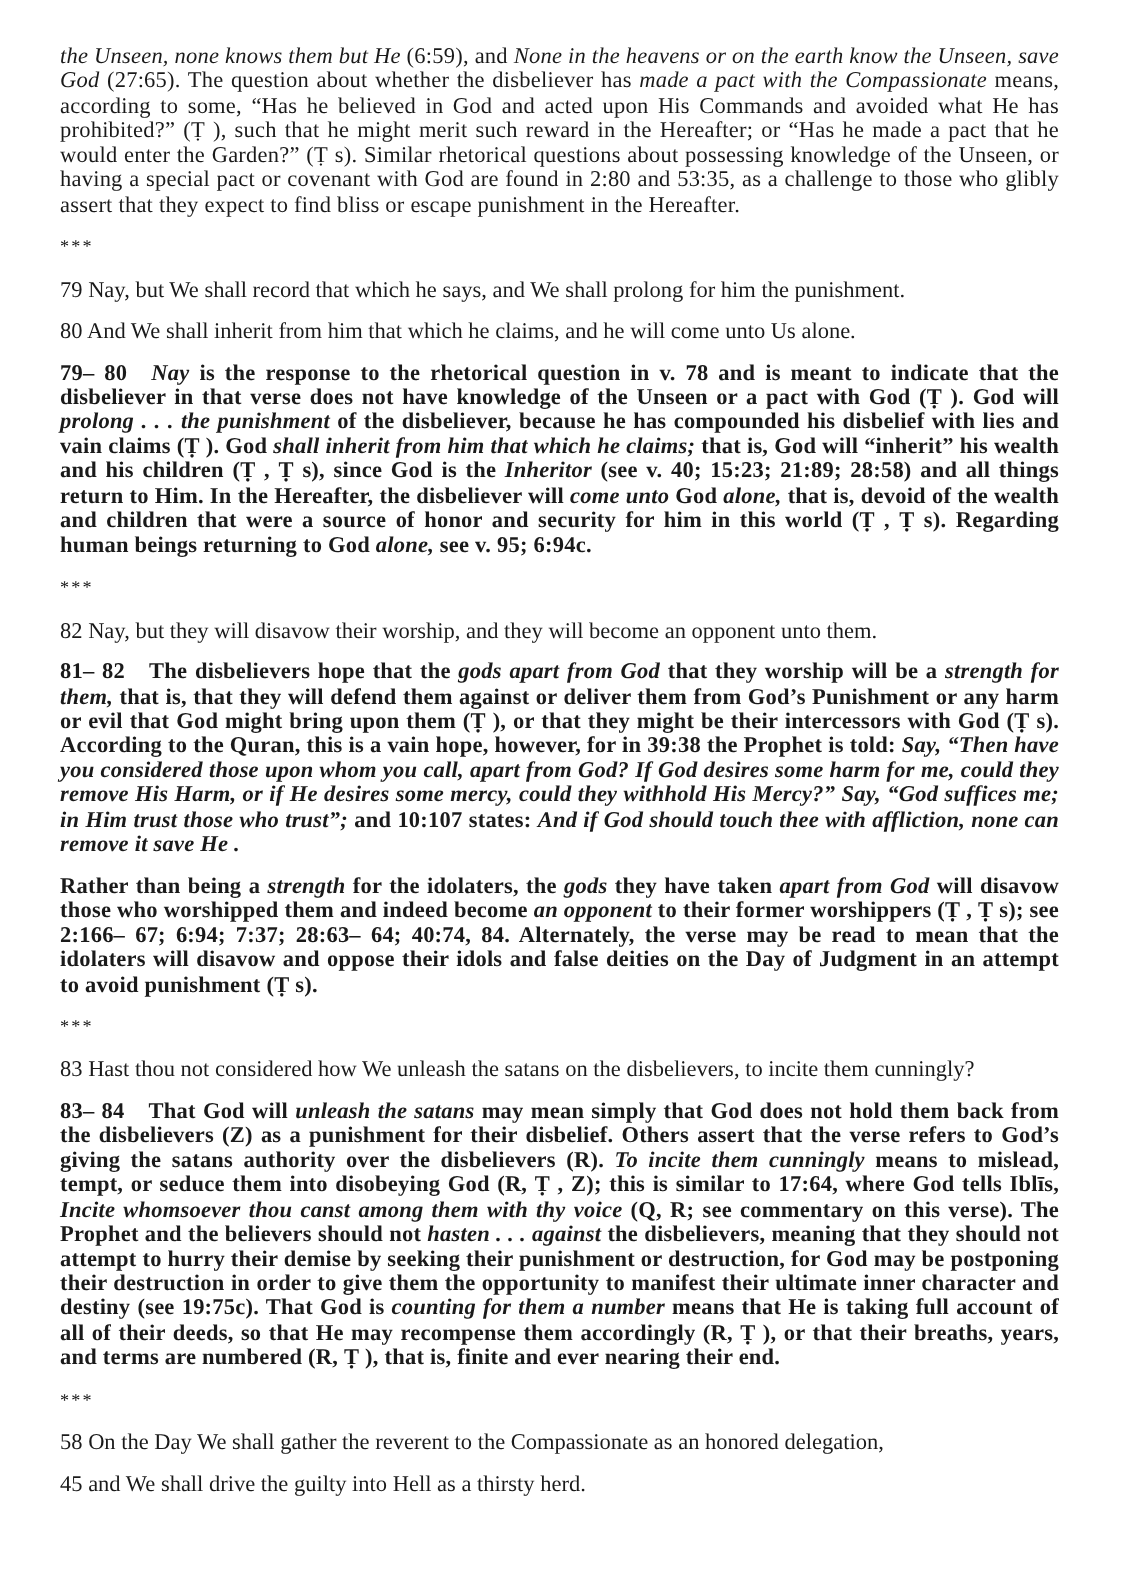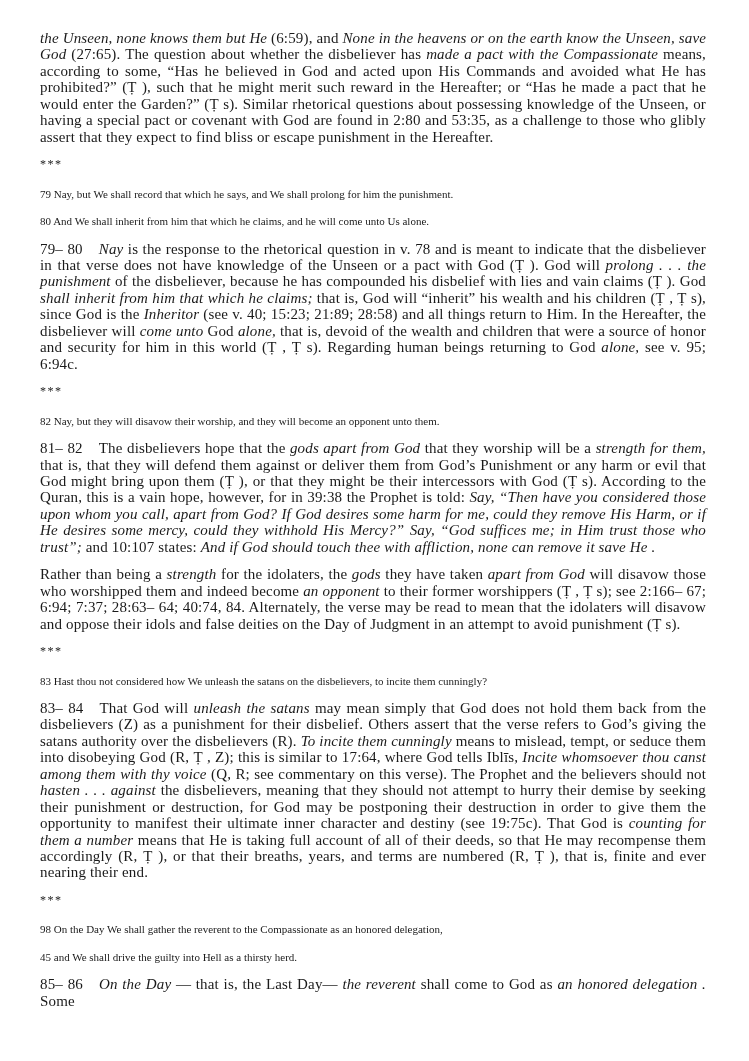--- a/index.html
+++ b/index.html
@@ -23,33 +23,33 @@
   }
   .block {
     font-size: 15px;
     line-height: 16.45px;
     text-align: justify;
     text-justify: inter-word;
     margin: 0 4px 11px 0;
     letter-spacing: 0.01em;
   }
   .verse {
-    font-size: 11px;
+    font-size: 15px;
     line-height: 16.45px;
     text-align: left;
     margin: 0 0 11px 0;
   }
   .divider {
     font-size: 12.1px;
     line-height: 16.45px;
     letter-spacing: 0.12em;
     margin: 6px 0 13px 0;
     text-align: left;
   }
-  .commentary { text-indent: 0; }
+  .commentary { text-indent: 0; font-weight: bold; }
   .gap { display: inline-block; width: 16px; }
   i, em { font-style: italic; }
 </style>
 </head>
 <body>
 
 <div class="page">
 
   <p class="block"><i>the Unseen, none knows them but He</i><span> (6:59), and </span><i>None in the heavens or on the earth know the Unseen, save God</i><span> (27:65). The question about whether the disbeliever has </span><i>made a pact with the Compassionate</i><span> means, according to some, “Has he believed in God and acted upon His Commands and avoided what He has prohibited?” (Ṭ ), such that he might merit such reward in the Hereafter; or “Has he made a pact that he would enter the Garden?” (Ṭ s). Similar rhetorical questions about possessing knowledge of the Unseen, or having a special pact or covenant with God are found in 2:80 and 53:35, as a challenge to those who glibly assert that they expect to find bliss or escape punishment in the Hereafter.</span></p>
 
@@ -72,19 +72,18 @@
 
   <p class="divider"><span>***</span></p>
 
   <p class="verse"><span>83 Hast thou not considered how We unleash the satans on the disbelievers, to incite them cunningly?</span></p>
 
 
   <p class="block commentary"><span>83– 84</span><span class="gap"></span><span>That God will </span><i>unleash the satans</i><span> may mean simply that God does not hold them back from the disbelievers (Z) as a punishment for their disbelief. Others assert that the verse refers to God’s giving the satans authority over the disbelievers (R). </span><i>To incite them cunningly</i><span> means to mislead, tempt, or seduce them into disobeying God (R, Ṭ , Z); this is similar to 17:64, where God tells Iblīs, </span><i>Incite whomsoever thou canst among them with thy voice</i><span> (Q, R; see commentary on this verse). The Prophet and the believers should not </span><i>hasten . . . against</i><span> the disbelievers, meaning that they should not attempt to hurry their demise by seeking their punishment or destruction, for God may be postponing their destruction in order to give them the opportunity to manifest their ultimate inner character and destiny (see 19:75c). That God is </span><i>counting for them a number</i><span> means that He is taking full account of all of their deeds, so that He may recompense them accordingly (R, Ṭ ), or that their breaths, years, and terms are numbered (R, Ṭ ), that is, finite and ever nearing their end.</span></p>
 
   <p class="divider"><span>***</span></p>
 
-  <p class="verse"><span>98 On the Day We shall gather the reverent to the Compassionate as an honored delegation,</span></p>
+  <p class="verse"><span>58 On the Day We shall gather the reverent to the Compassionate as an honored delegation,</span></p>
 
   <p class="verse"><span>45 and We shall drive the guilty into Hell as a thirsty herd.</span></p>
 
-  <p class="block commentary"><span>85– 86</span><span class="gap"></span><i>On the Day</i><span> — that is, the Last Day— </span><i>the reverent</i><span> shall come to God as </span><i>an honored delegation .</i><span> Some</span></p>
 
 </div>
 
 </body></html>

